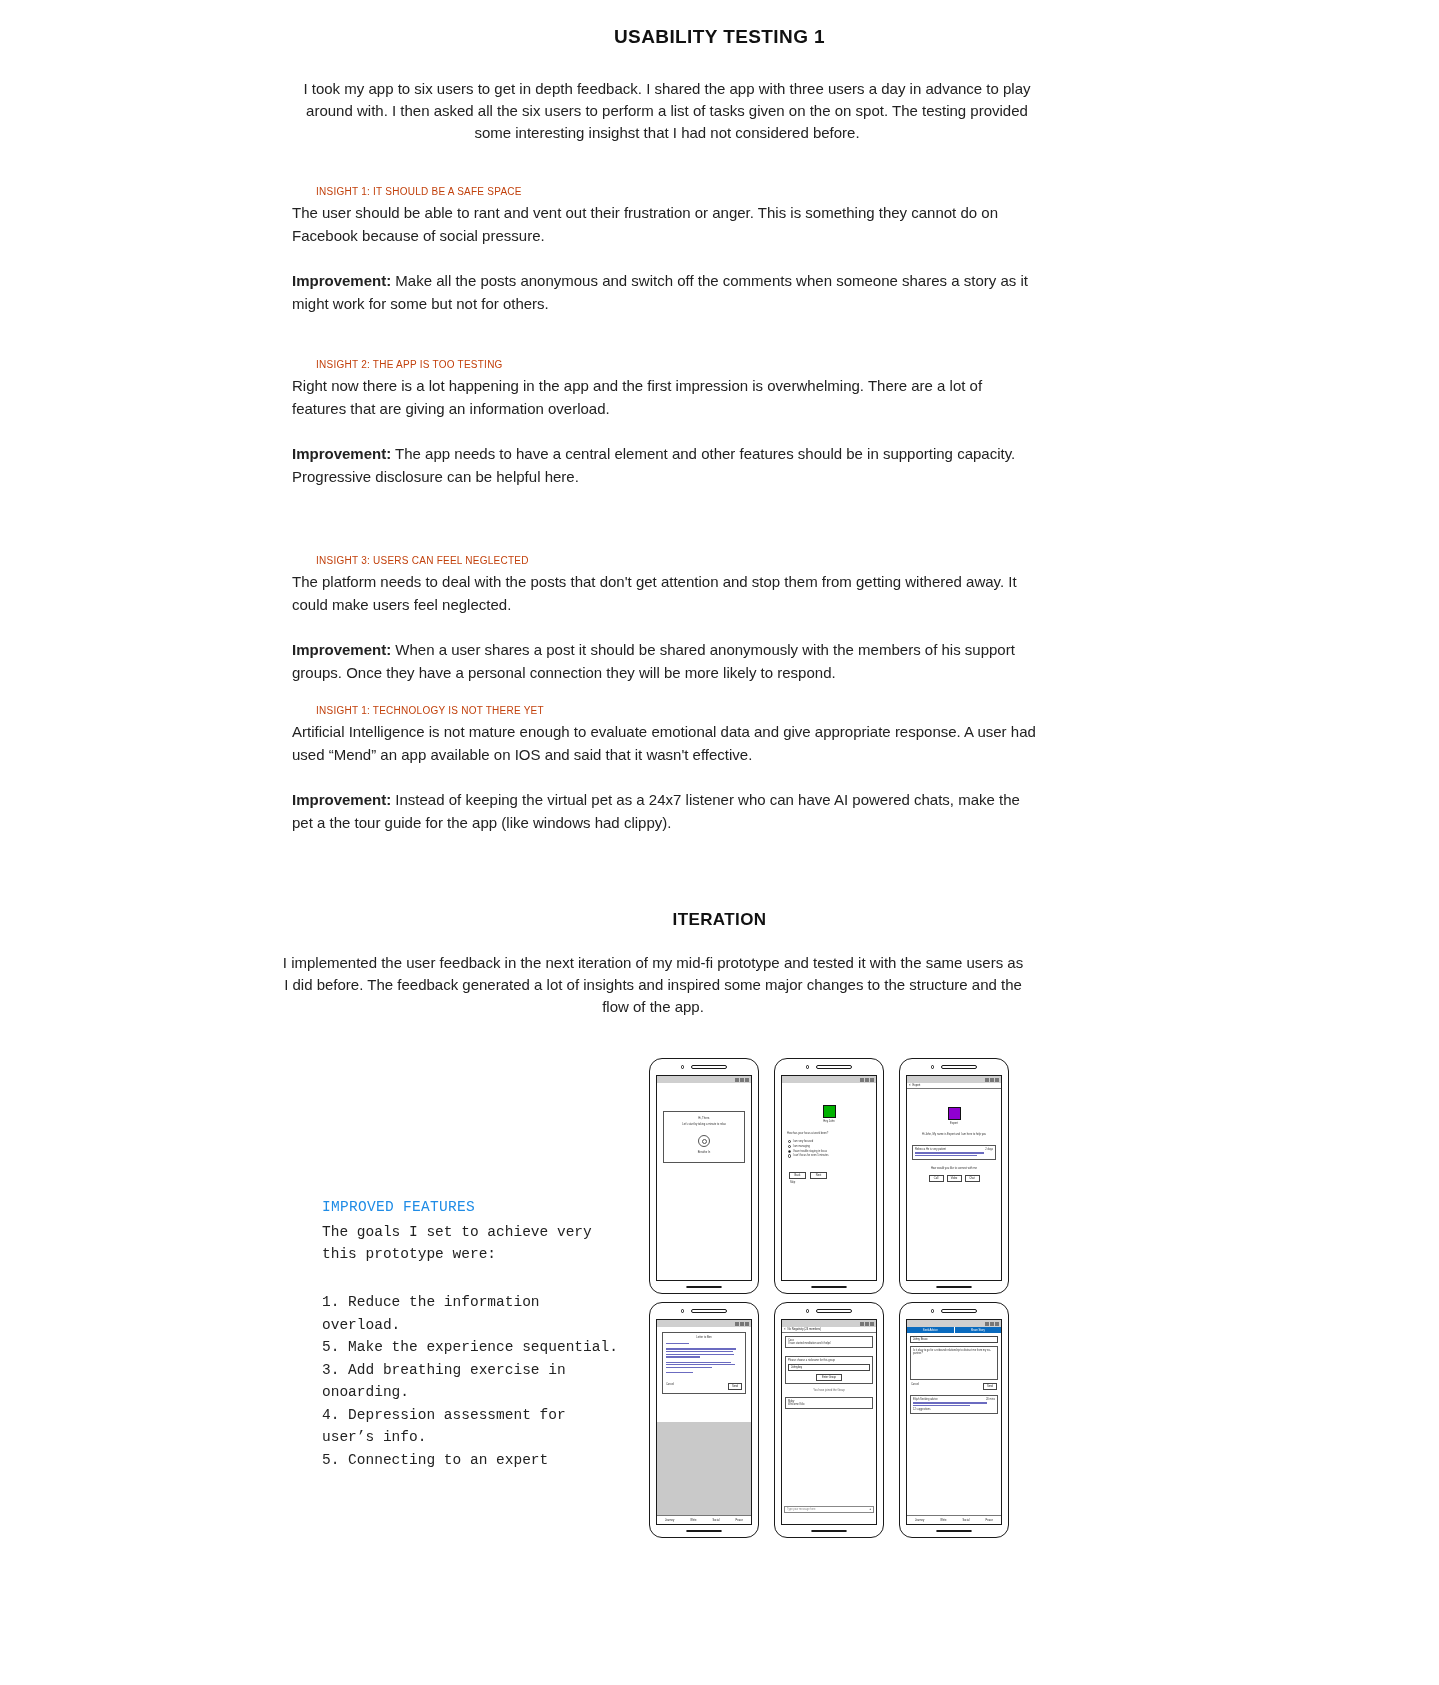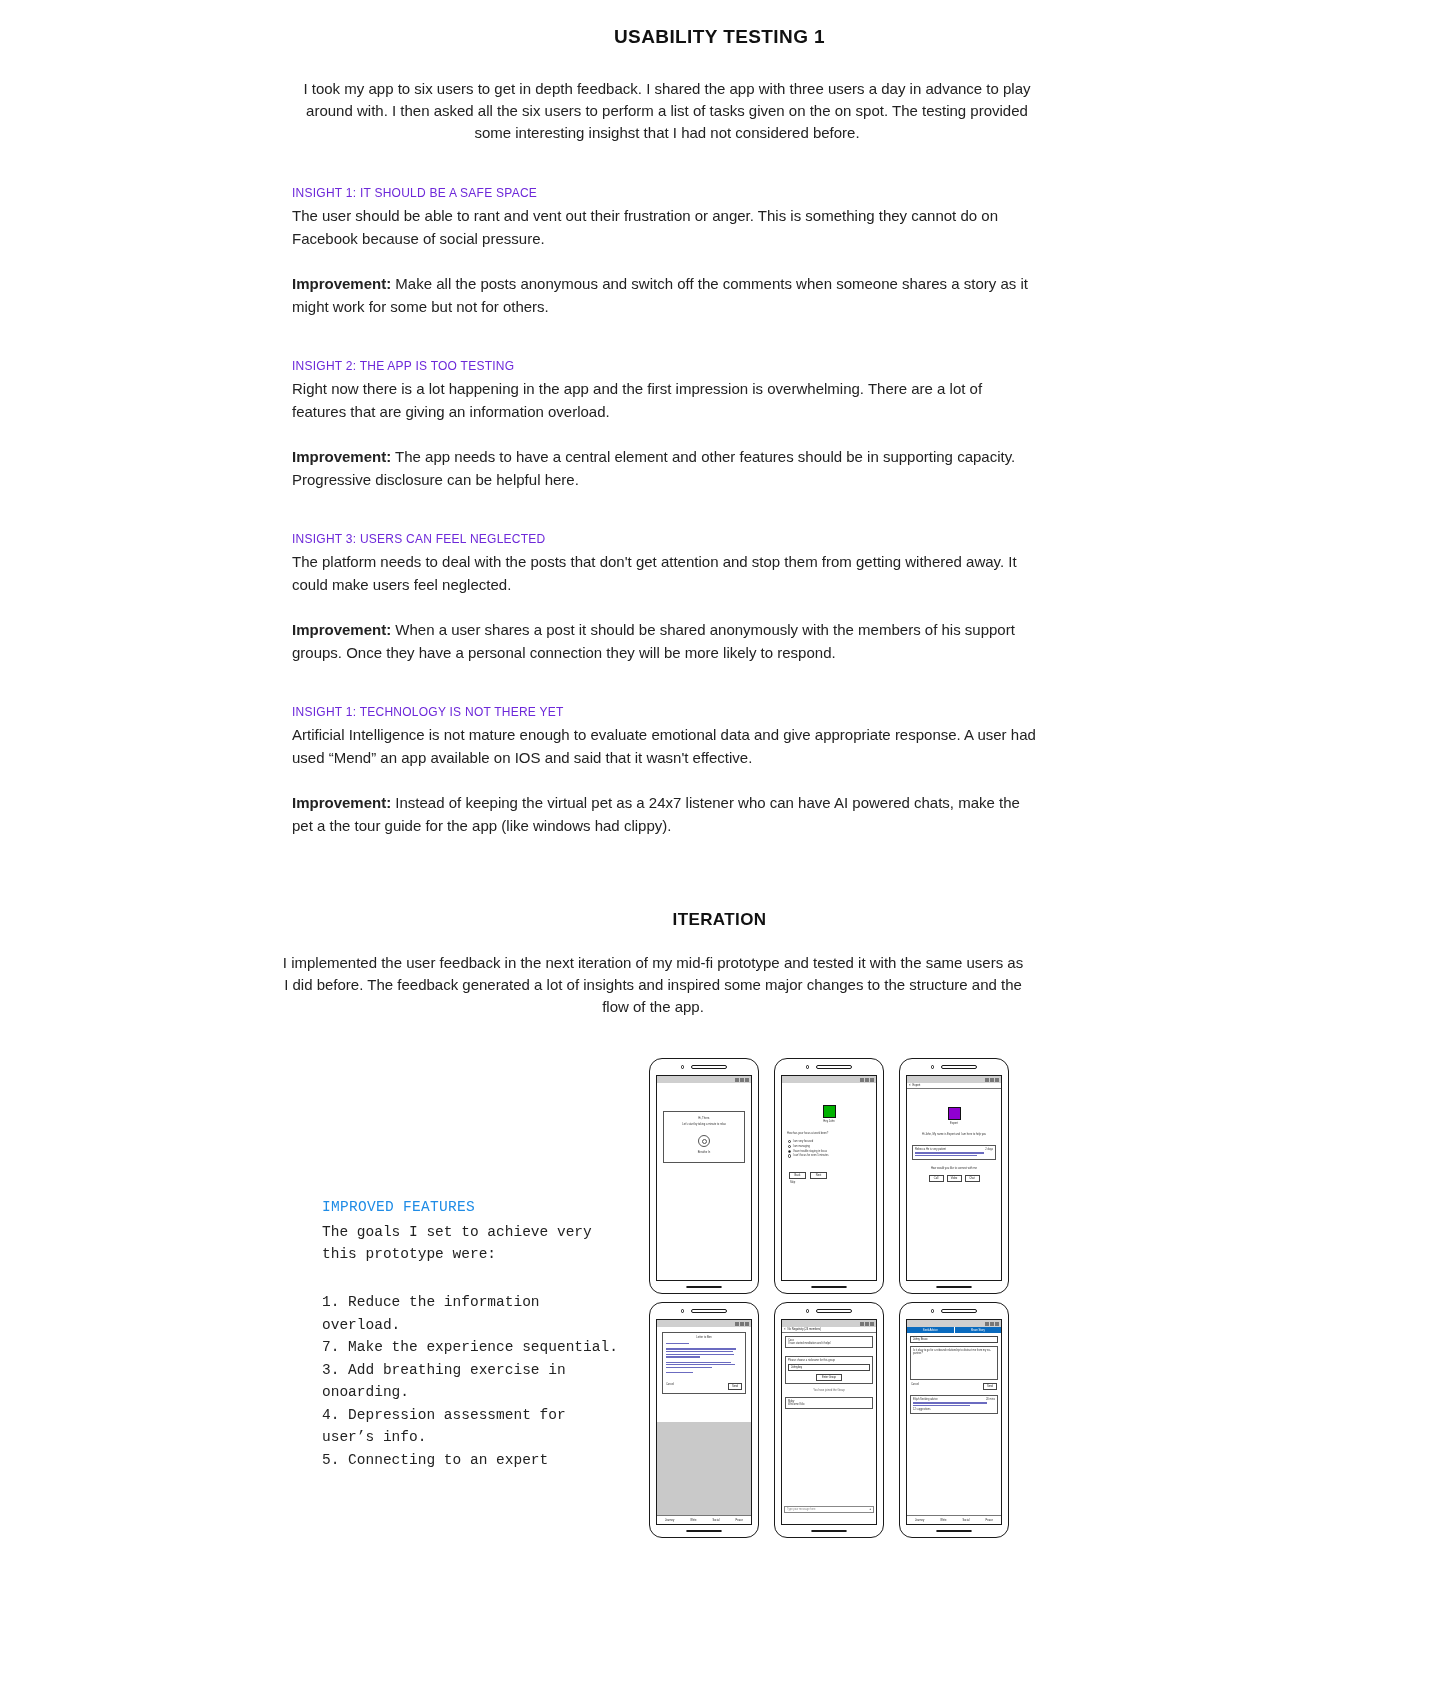--- a/index.html
+++ b/index.html
@@ -20,22 +20,22 @@
     font-size:19px; font-weight:700; letter-spacing:0.4px;
     color:#111;
   }
   .intro {
     position:absolute; left:293px; top:78px; width:748px;
     text-align:center; font-size:15px; line-height:22px; color:#222;
   }
 
   .section { position:absolute; left:292px; width:745px; }
   .ins-head {
-    font-size:12px; font-weight:400; letter-spacing:0.25px;
-    color:#6d28d9; margin-bottom:5px;
+    font-size:10px; font-weight:400; letter-spacing:0.25px;
+    color:#c2410c; margin-bottom:5px;margin-left:24px;
   }
   .ins-body { font-size:15px; line-height:22.5px; color:#222; }
   .imp { margin-top:23px; font-size:15px; line-height:22.5px; color:#222; }
   .imp b { font-weight:700; }
 
   .h2 {
     position:absolute; left:0; top:899px; width:1439px;
     text-align:center; font-size:17px; font-weight:700; letter-spacing:0.4px; color:#111;margin-top:11px;
   }
   .iter-p {
@@ -117,41 +117,41 @@
     <div class="ins-body">The user should be able to rant and vent out their frustration or anger. This is something they cannot do on Facebook because of social pressure.</div>
     <div class="imp"><b>Improvement:</b><span> Make all the posts anonymous and switch off the comments when someone shares a story as it might work for some but not for others.</span></div>
   </div>
 
   <div class="section" style="top:359px;">
     <div class="ins-head">INSIGHT 2: THE APP IS TOO TESTING</div>
     <div class="ins-body">Right now there is a lot happening in the app and the first impression is overwhelming. There are a lot of features that are giving an information overload.</div>
     <div class="imp"><b>Improvement:</b><span> The app needs to have a central element and other features should be in supporting capacity. Progressive disclosure can be helpful here.</span></div>
   </div>
 
-  <div class="section" style="top:532px;">
+  <div class="section" style="top:555px;">
     <div class="ins-head">INSIGHT 3: USERS CAN FEEL NEGLECTED</div>
     <div class="ins-body">The platform needs to deal with the posts that don't get attention and stop them from getting withered away. It could make users feel neglected.</div>
     <div class="imp"><b>Improvement:</b><span>  When a user shares a post it should be shared anonymously with the members of his support groups. Once they have a personal connection they will be more likely to respond.</span></div>
   </div>
 
   <div class="section" style="top:705px;">
     <div class="ins-head">INSIGHT 1: TECHNOLOGY IS NOT THERE YET</div>
     <div class="ins-body">Artificial Intelligence is not mature enough to evaluate emotional data and give appropriate response. A user had used “Mend” an app available on IOS and said that it wasn't effective.</div>
     <div class="imp"><b>Improvement:</b><span> Instead of keeping the virtual pet as a 24x7 listener who can have AI powered chats, make the pet a the tour guide for the app (like windows had clippy).</span></div>
   </div>
 
   <div class="h2">ITERATION</div>
   <div class="iter-p">I implemented the user feedback in the next iteration of my mid-fi prototype and tested it with the same users as I did before. The feedback generated a lot of insights and inspired some major changes to the structure and the flow of the app.</div>
 
   <div class="feat">
     <div class="feat-head">IMPROVED FEATURES</div>
     <div class="feat-sub">The goals I set to achieve very this prototype were:</div>
     <div class="feat-list">
       <div>1. Reduce the information overload.</div>
-      <div>7. Make the experience sequential.</div>
+      <div>5. Make the experience sequential.</div>
       <div>3. Add breathing exercise in onoarding.</div>
       <div>4. Depression assessment for user’s info.</div>
       <div>5. Connecting to an expert</div>
     </div>
   </div>
 
   <div class="phones">
 
     <div class="phone">
       <div class="ph-top">

